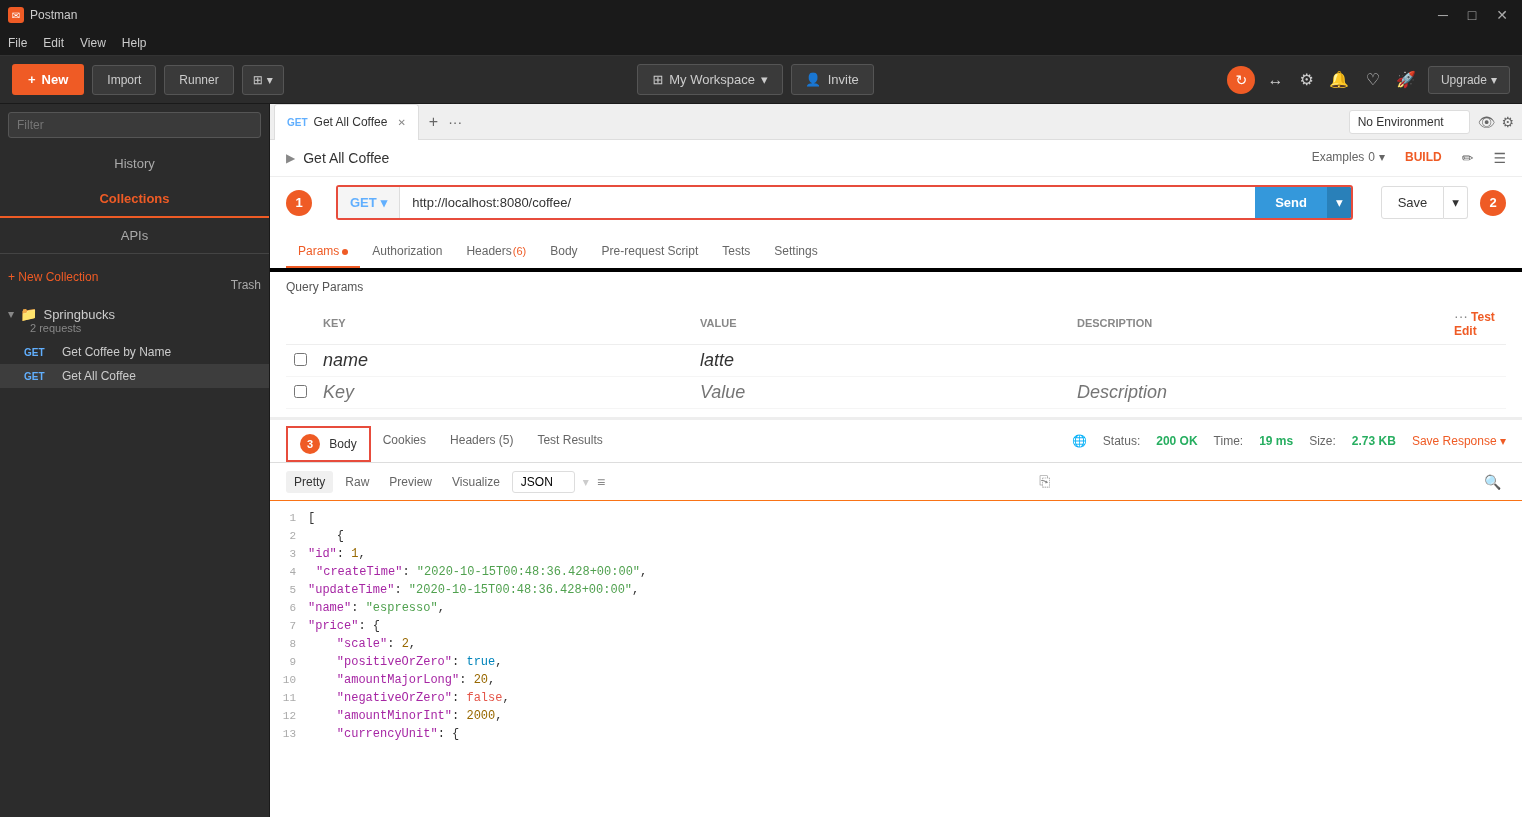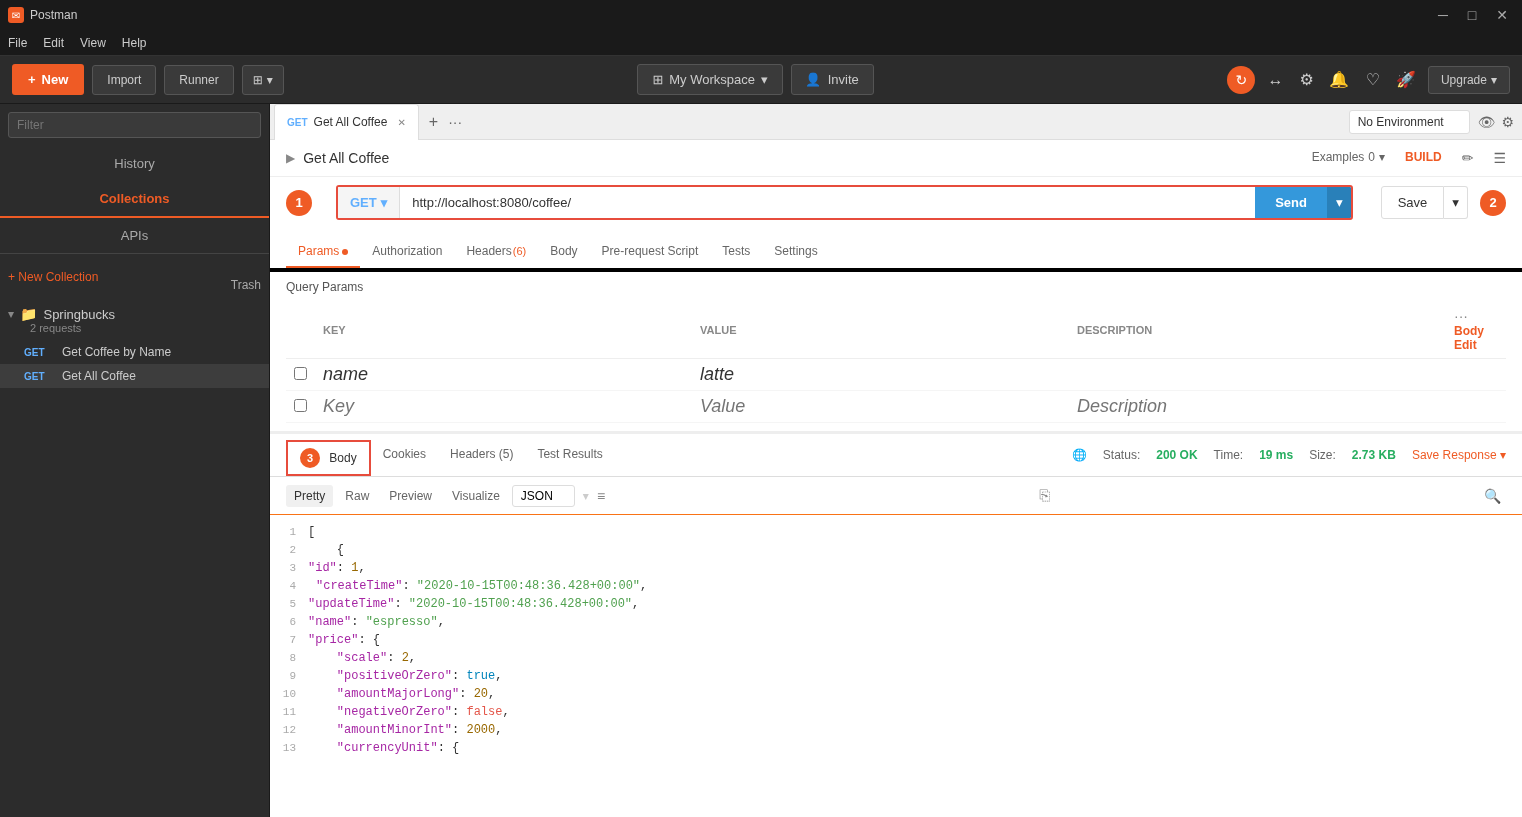--- a/index.html
+++ b/index.html
@@ -313,21 +313,21 @@
       <div class="query-params-title">Query Params</div>
       <table class="params-table">
         <thead>
           <tr>
             <th class="checkbox-cell"></th>
             <th>KEY</th>
             <th>VALUE</th>
             <th>DESCRIPTION</th>
             <th style="width:60px;">
               <button class="more-btn">···</button>
-              <span class="bulk-edit">Body Edit</span>
+              <span class="bulk-edit">Test Edit</span>
             </th>
           </tr>
         </thead>
         <tbody>
           <tr>
             <td class="checkbox-cell">
               <input type="checkbox" class="checkbox" style="">
             </td>
             <td><input type="text" value="name" style=""></td>
             <td><input type="text" value="latte" style=""></td>

